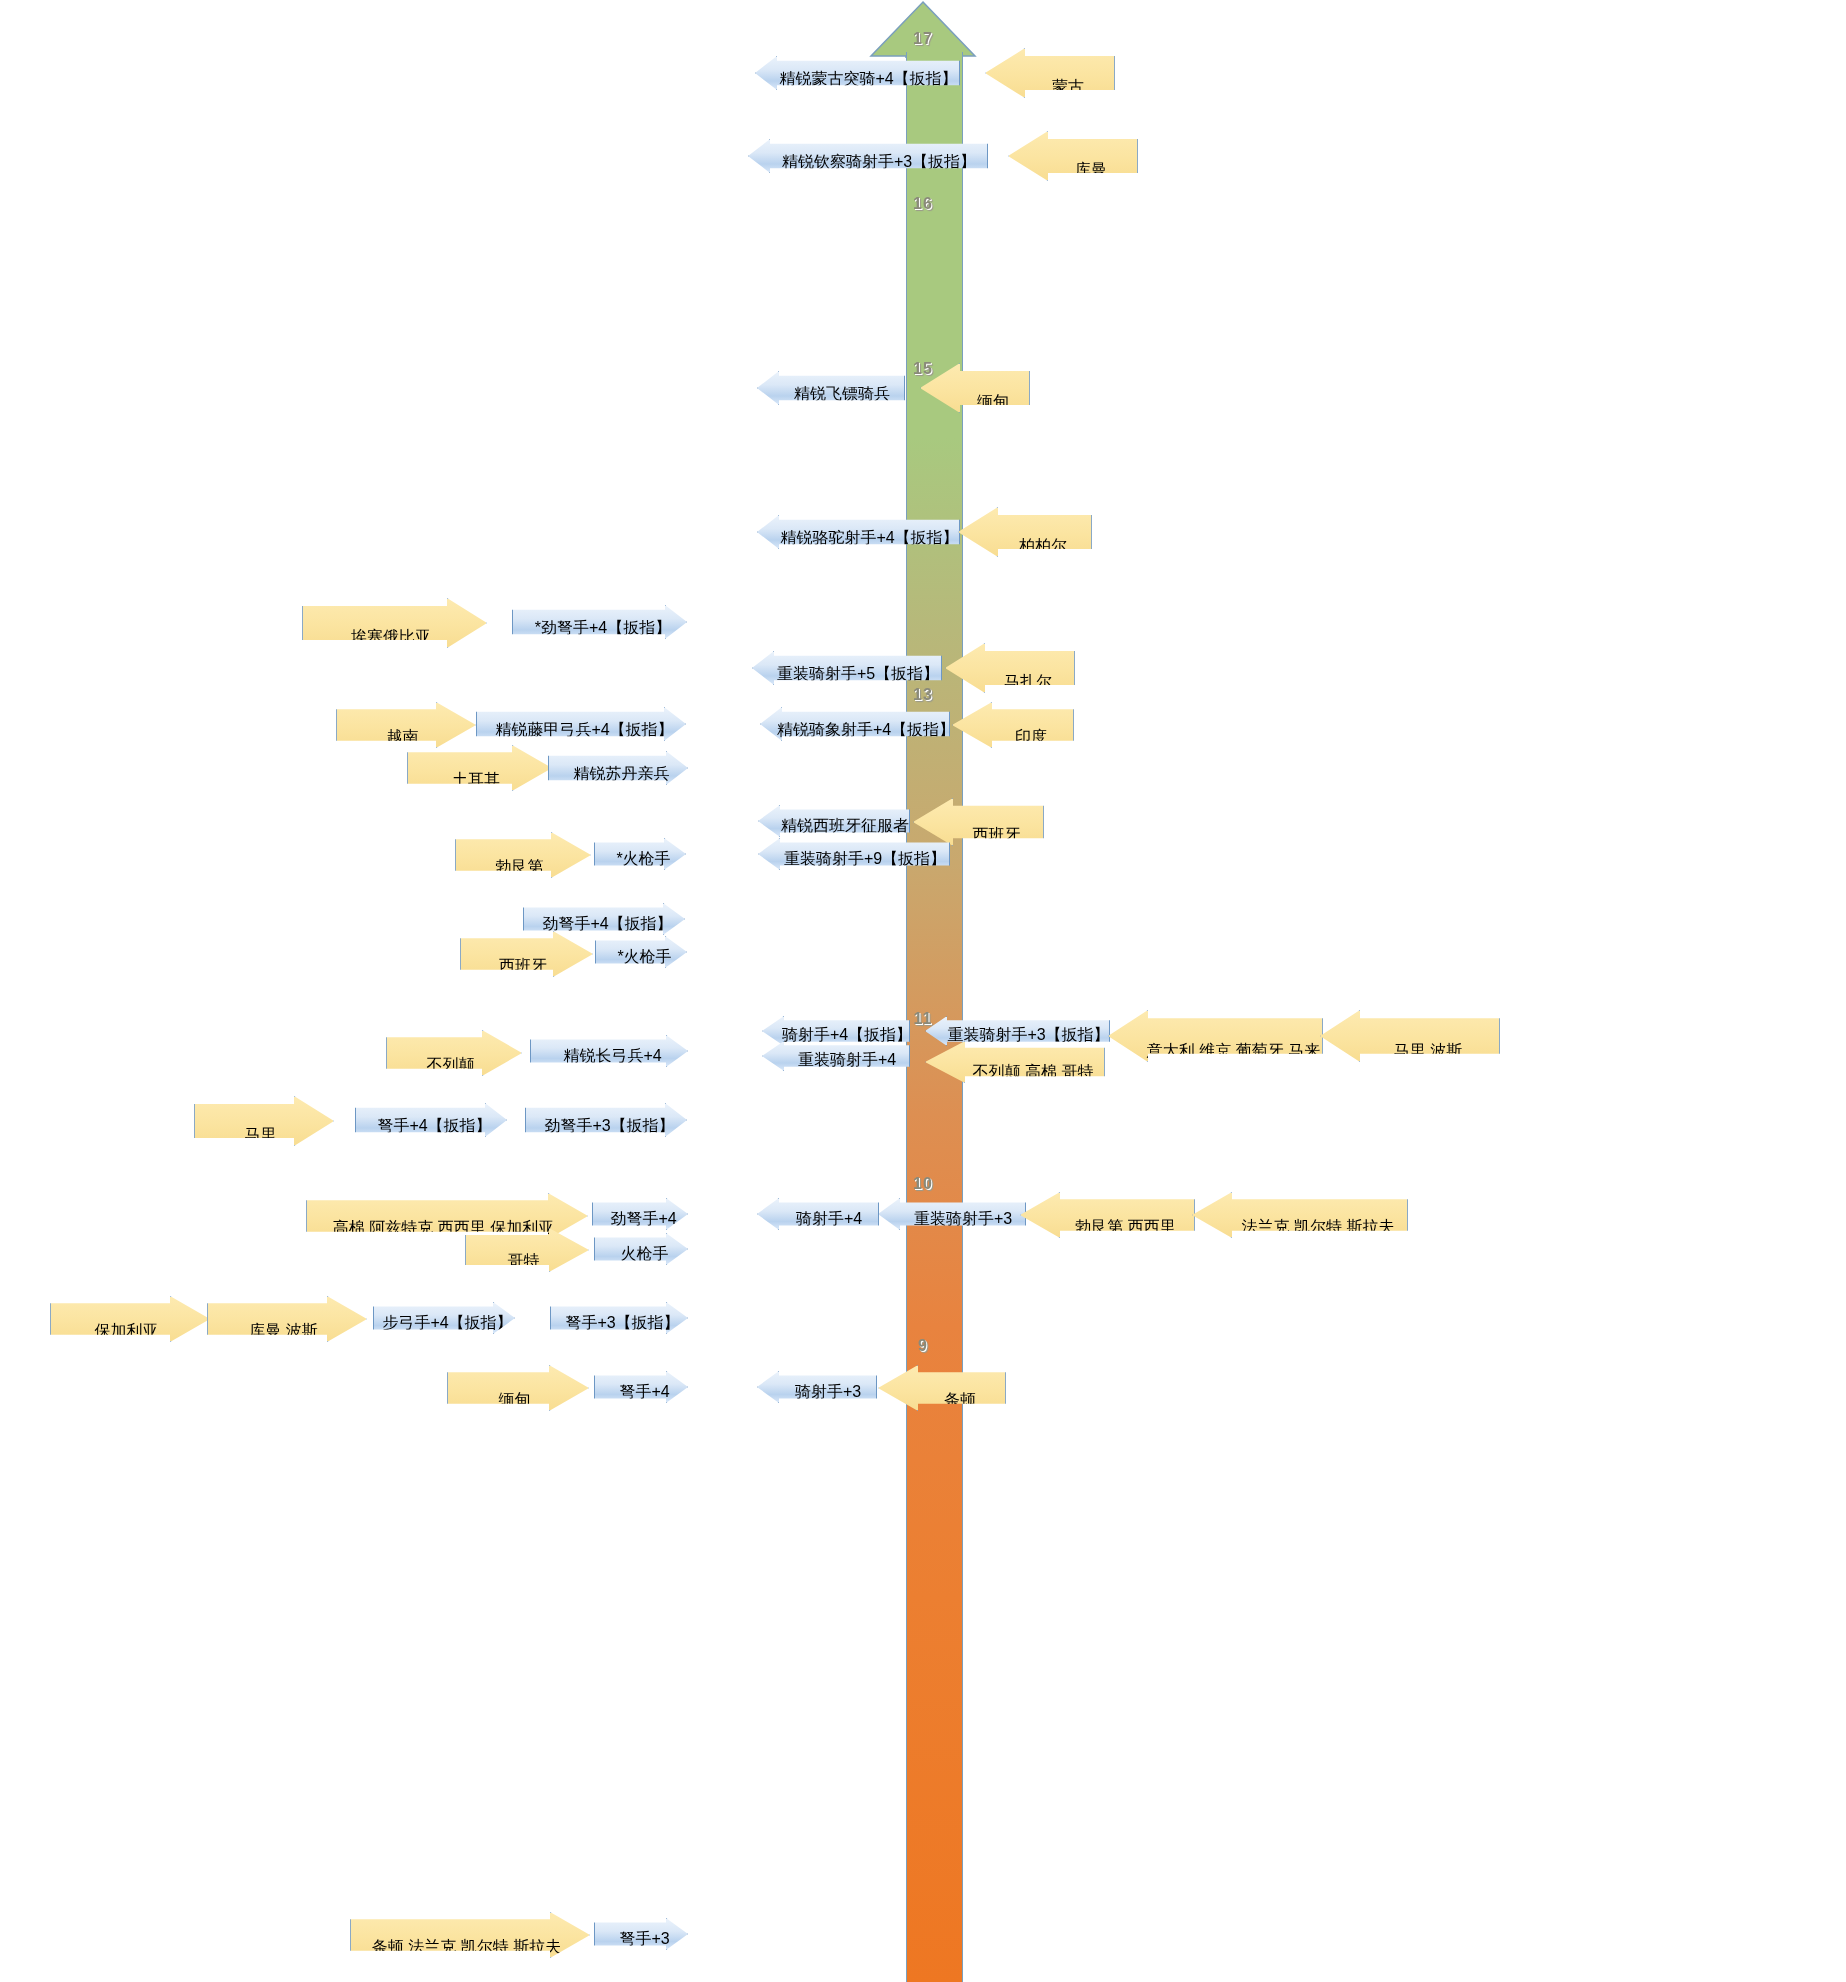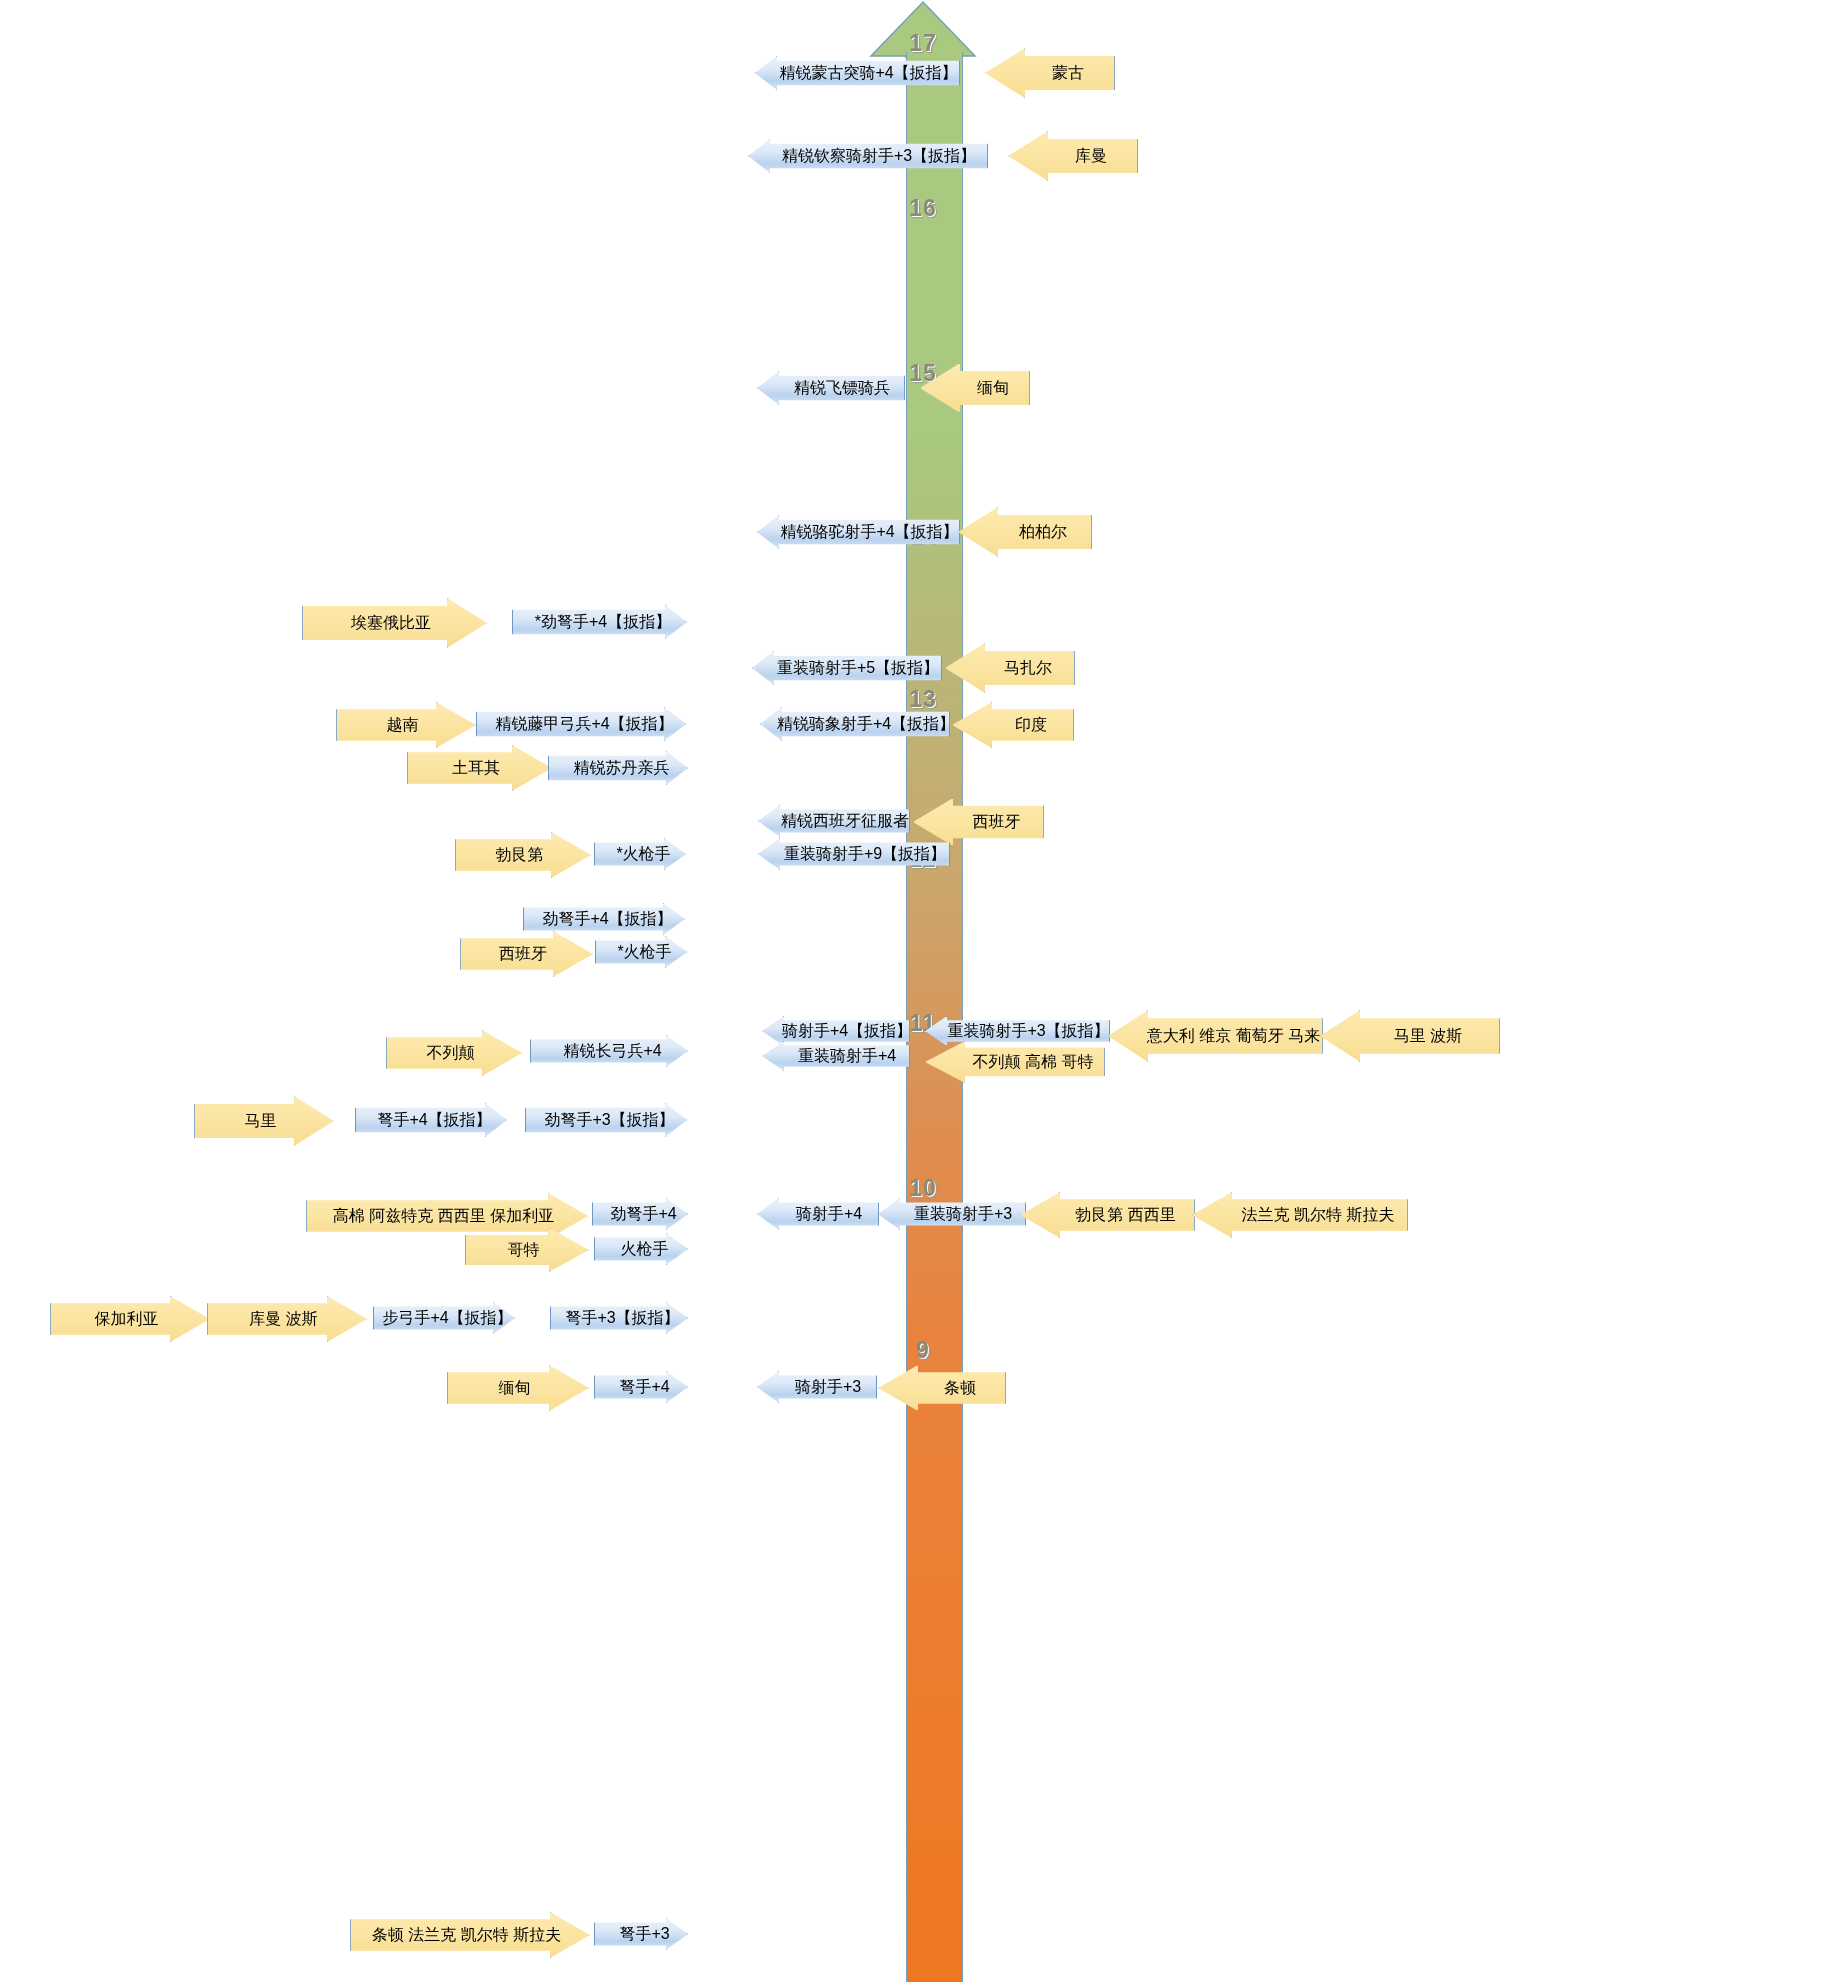--- a/index.html
+++ b/index.html
@@ -13,29 +13,29 @@
   #axis-shaft{
     position:absolute;left:38px;top:52px;width:55px;height:1930px;
     background:linear-gradient(to bottom,#a8c97f 0%,#a8c97f 20%,#b7b87a 30%,#c9a86e 42%,#dd8f52 55%,#e8833f 66%,#ec7f31 80%,#ee7722 100%);
     border-left:1px solid #7a9fbd;border-right:1px solid #7a9fbd;
   }
   #axis-head{
     position:absolute;left:0px;top:0px;width:110px;height:58px;
   }
   .lvl{
     position:absolute;width:110px;text-align:center;
-    font-size:23px;font-weight:bold;color:#8a8a7a;
+    font-size:16px;font-weight:bold;color:#8a8a7a;
     text-shadow:1px 1px 0 #ffffff, 2px 2px 1px #9a9a8a;
     letter-spacing:1px;
   }
 
   
   .ar{
     position:absolute;
-    display:flex;align-items:center;justify-content:center;
+    display:flex;align-items:flex-end;justify-content:center;
     box-sizing:border-box;
     font-size:16px;color:#000;white-space:pre;line-height:1.25;
     text-align:center;
   }
   .ar span{display:block;}
 
   
   .blue{
     background:linear-gradient(to bottom,#eaf2fb 0%,#dbe8f7 40%,#b9d2ee 75%,#d7e6f8 100%);
     border:1px solid #6d97c4;

